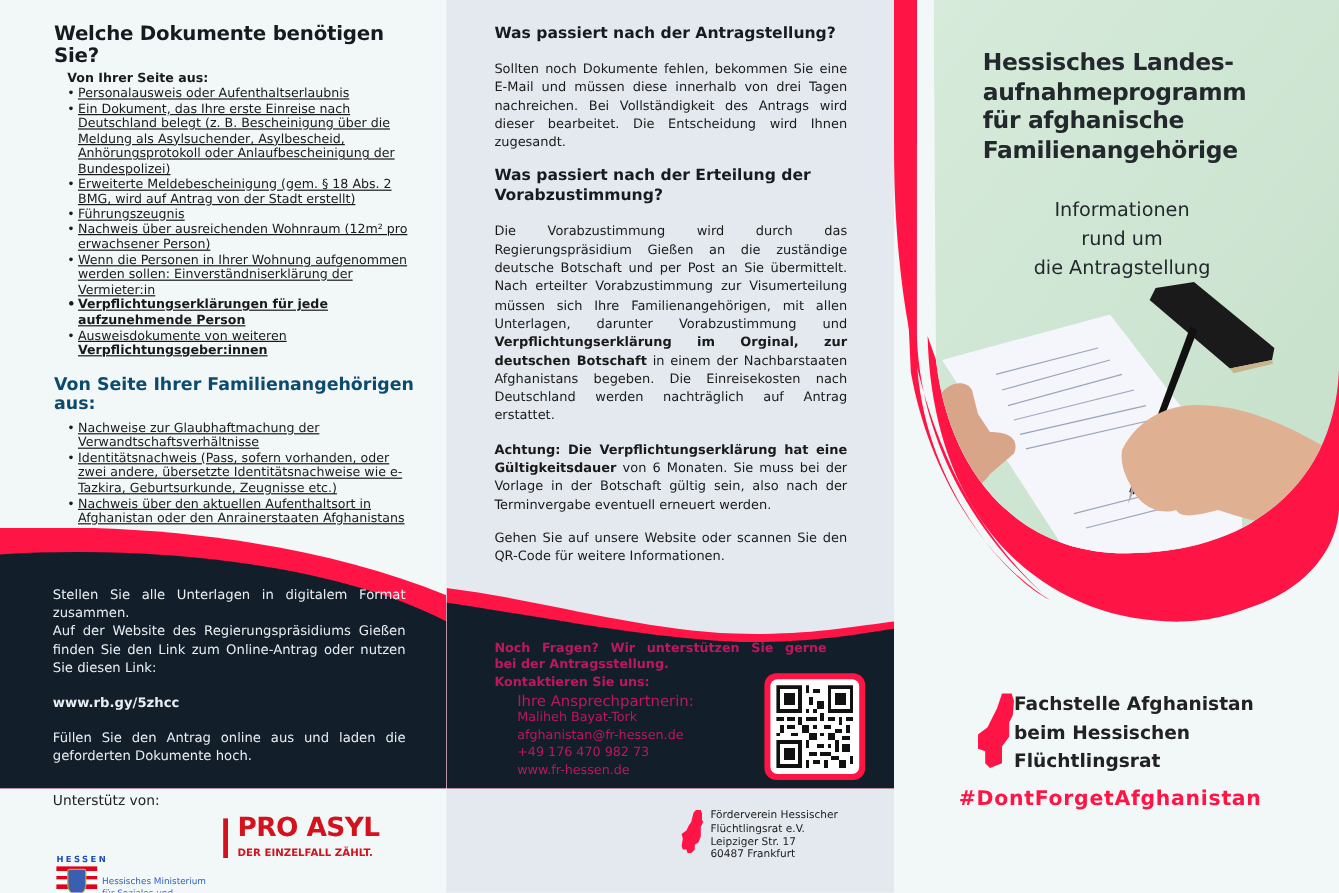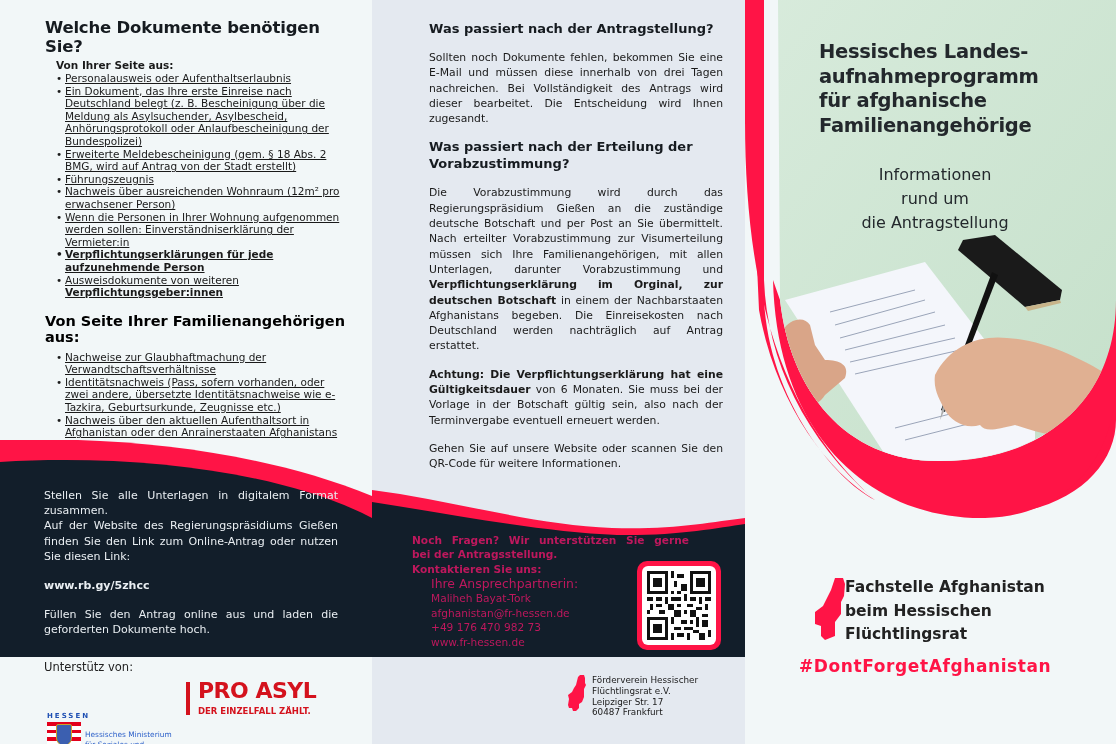--- a/index.html
+++ b/index.html
@@ -8,42 +8,42 @@
 
   
   .p1 { position: absolute; left: 0; top: 0; width: 372px; height: 744px; background: #f2f7f8; overflow: hidden; }
   .p1 .inner { position: absolute; left: 45px; top: 18px; width: 300px; }
   .h1 { font-size: 16.5px; font-weight: bold; letter-spacing: -0.2px; color: #161b20; }
   .sub { font-size: 10.5px; font-weight: bold; margin: 3px 0 1px 11px; }
   ul.docs { list-style: none; margin-left: 11px; }
   ul.docs li { font-size: 10.5px; line-height: 12.6px; position: relative; padding-left: 9px; text-decoration: underline; }
   ul.docs li::before { content: "•"; position: absolute; left: 0; top: 0; }
   ul.docs li.b { font-weight: bold; }
-  .h2 { font-size: 14.5px; font-weight: bold; margin-top: 14px; margin-bottom: 6px; color: #000000; }
+  .h2 { font-size: 14.5px; font-weight: bold; margin-top: 14px; margin-bottom: 6px; color: #0c4a6e; }
   ul.fam { margin-left: 11px; }
 
   .p1 .dark { position: absolute; left: 0; top: 440px; width: 372px; height: 217px; }
   .p1 .darktext { position: absolute; left: 44px; top: 488px; width: 294px; color: #e9eef2; font-size: 11px; line-height: 15.2px; text-align: justify; }
   .p1 .darktext .link { font-weight: bold; margin: 14px 0; display: block; }
 
   .support { position: absolute; left: 44px; top: 660px; font-size: 11.5px; color: #222; }
   .hessen { position: absolute; left: 47px; top: 712px; width: 140px; height: 40px; }
   .hessen .word { font-size: 7px; color: #1e4fb3; letter-spacing: 2px; font-weight: bold; }
   .hessen .flag { position: absolute; left: 0; top: 10px; width: 34px; height: 30px; }
   .hessen .flag span { display: block; height: 3.75px; }
   .hessen .crest { position: absolute; left: 9px; top: 12px; width: 16px; height: 22px; background: #3b5fb0; border-radius: 2px 2px 8px 8px; border: 1px solid #c8a52a; }
   .hessen .min { position: absolute; left: 38px; top: 18px; font-size: 7.4px; color: #2b5fc9; line-height: 9.6px; }
   .proasyl { position: absolute; left: 186px; top: 680px; }
   .proasyl .bar { position: absolute; left: 0; top: 2px; width: 4px; height: 33px; background: #d4121d; }
   .proasyl .t1 { position: absolute; left: 12px; top: -2px; font-size: 22px; font-weight: bold; color: #d4121d; white-space: nowrap; letter-spacing: -0.5px; text-align: right; }
   .proasyl .t2 { position: absolute; left: 12px; top: 26px; font-size: 8.5px; font-weight: bold; color: #d4121d; white-space: nowrap; }
 
   
   .p2 { position: absolute; left: 372px; top: 0; width: 373px; height: 744px; background: #e4e9f0; overflow: hidden; }
-  .p2 .inner { position: absolute; left: 40px; top: 20px; width: 294px; margin-left: 17px; }
+  .p2 .inner { position: absolute; left: 40px; top: 20px; width: 294px; }
   .p2 .h { font-size: 13px; font-weight: bold; line-height: 17px; color: #161b20; }
   .p2 p.body { font-size: 10.8px; line-height: 15.3px; text-align: justify; margin: 13px 0 12px; }
   .p2 p.body b { font-weight: bold; }
   .p2 .dark { position: absolute; left: 0; top: 490px; width: 373px; height: 167px; }
   .p2 .contact { position: absolute; left: 40px; top: 533px; width: 300px; color: #be185d; }
   .p2 .contact .q { font-size: 10.6px; font-weight: bold; line-height: 14.4px; word-spacing: 6px; }
   .p2 .contact .q2 { font-size: 10.6px; font-weight: bold; line-height: 14.4px; }
   .p2 .contact .ap { font-size: 12.4px; margin-left: 19px; line-height: 15px; }
   .p2 .contact .ln { font-size: 10.6px; margin-left: 19px; line-height: 14.6px; }
   .qr { position: absolute; left: 637px; top: 561px; width: 84px; height: 89px; background: #ff1446; border-radius: 10px; padding: 5px; }

